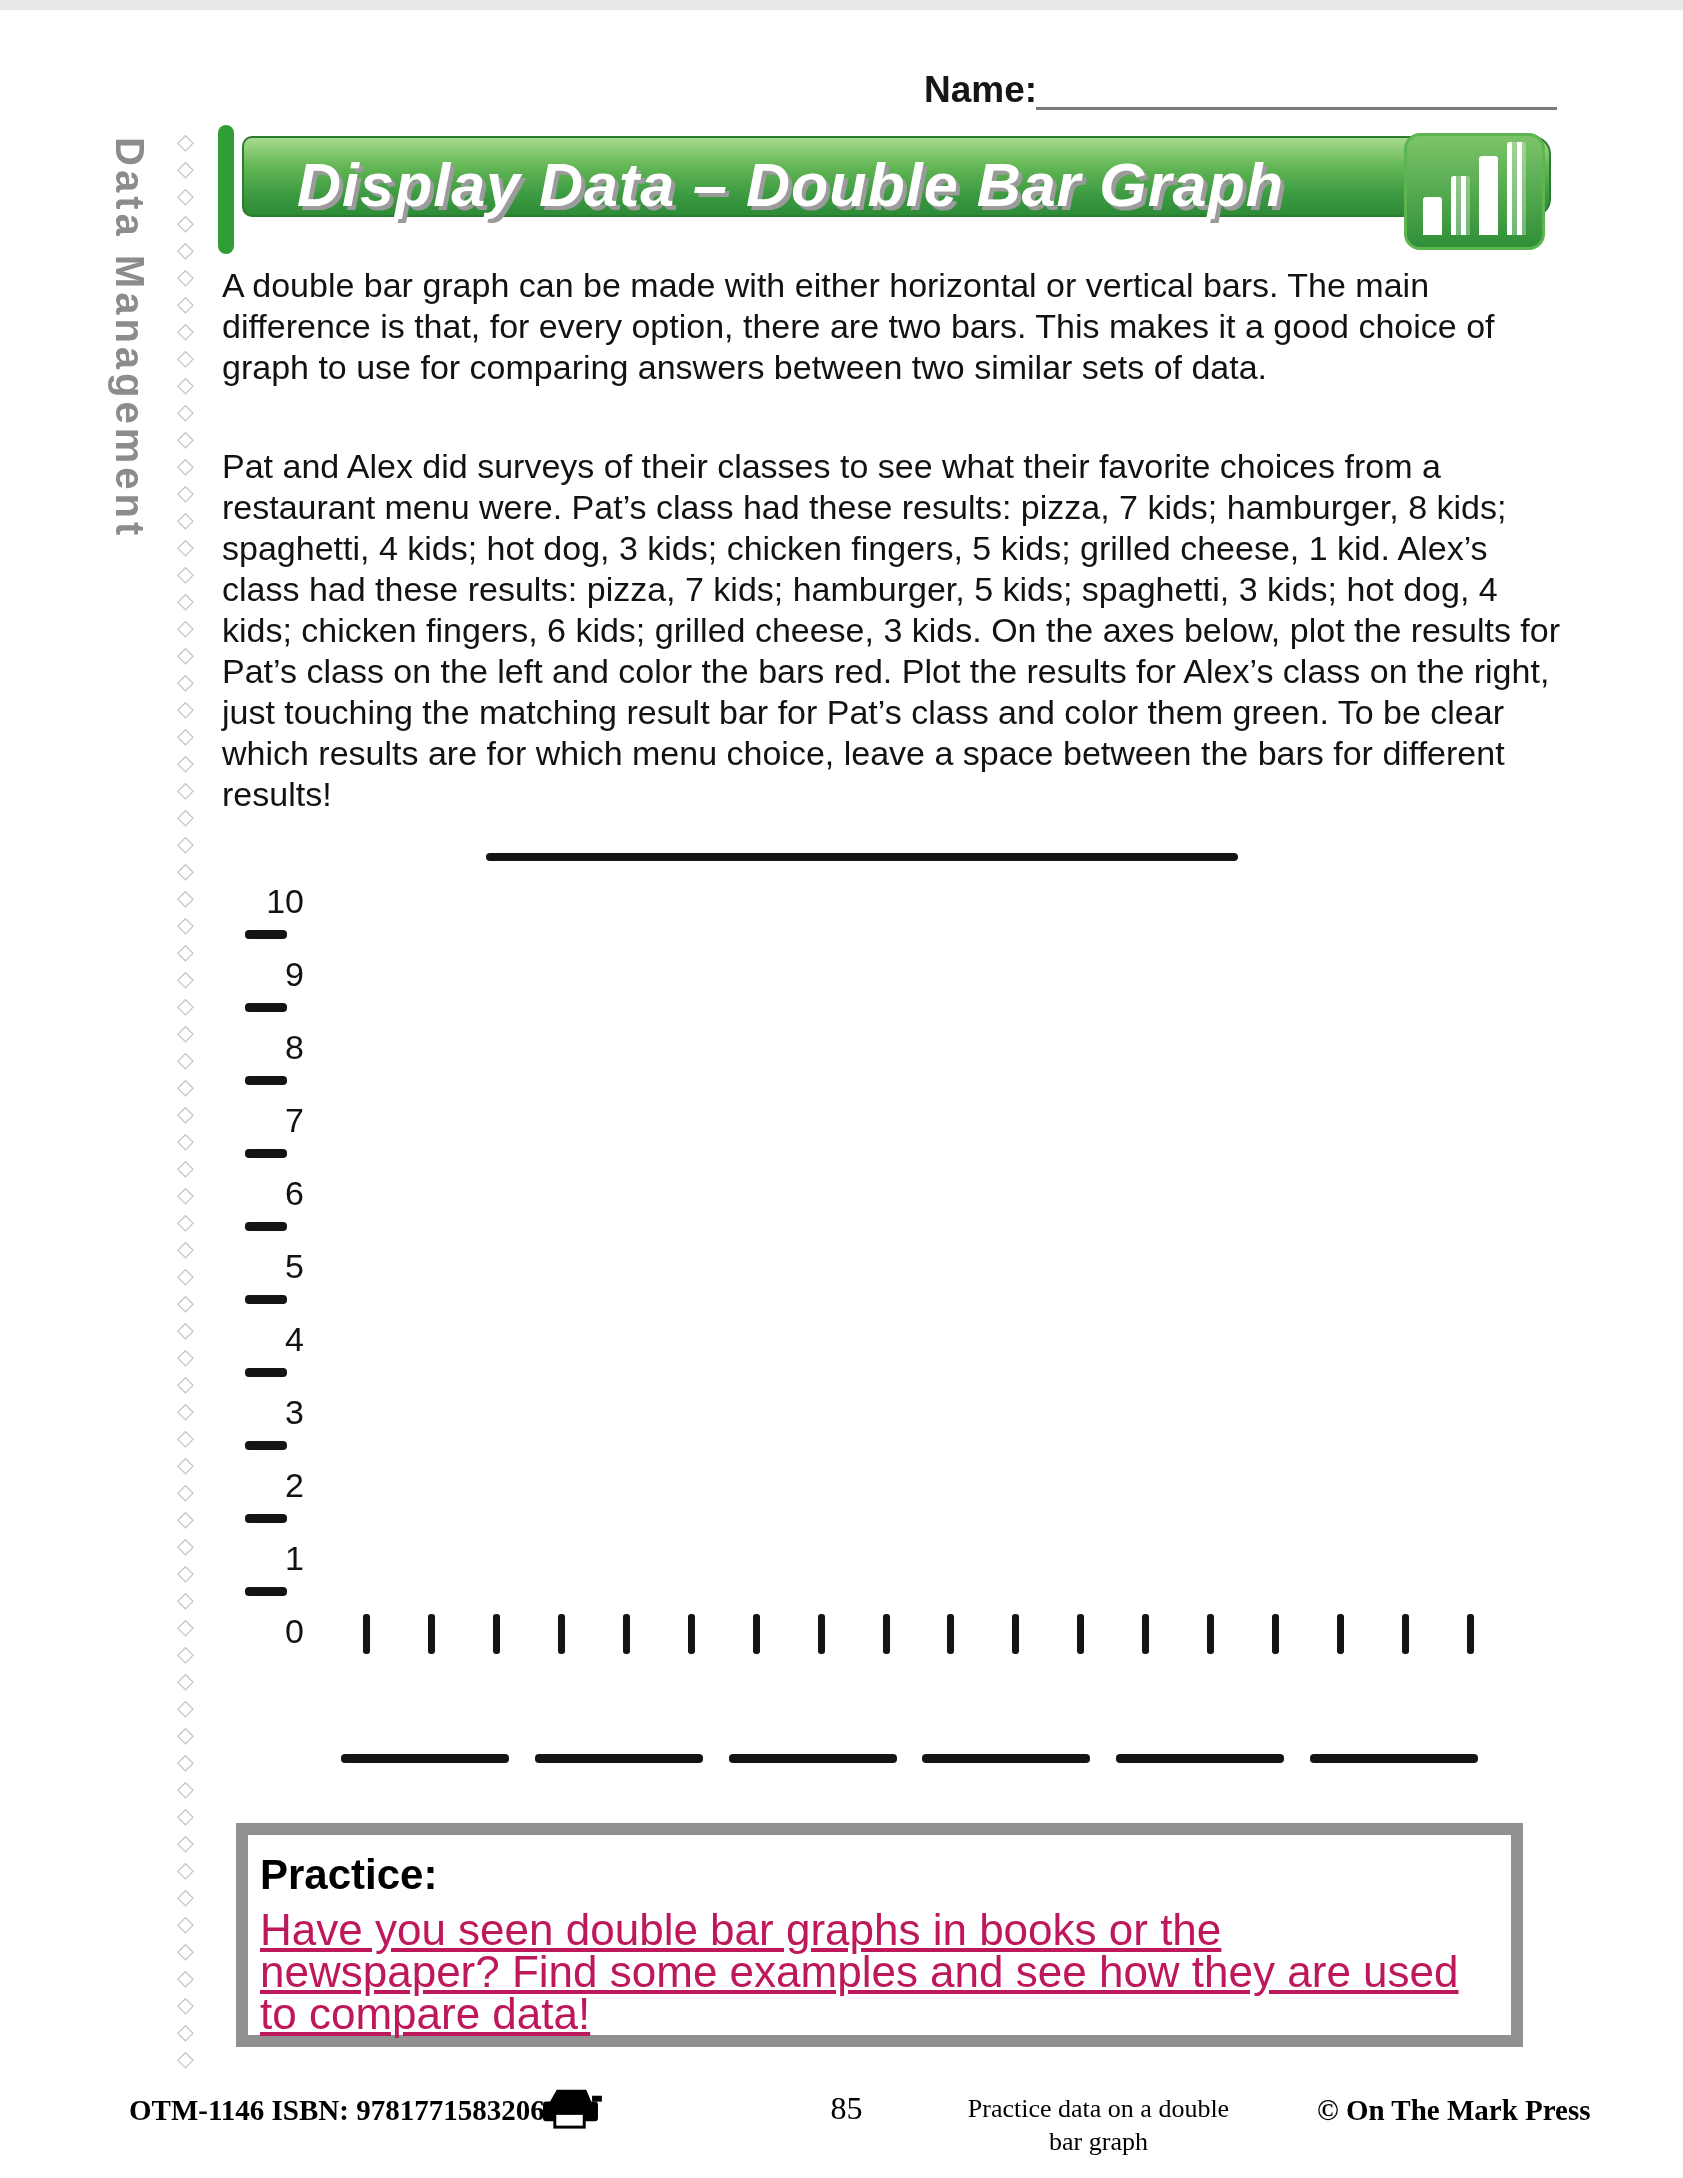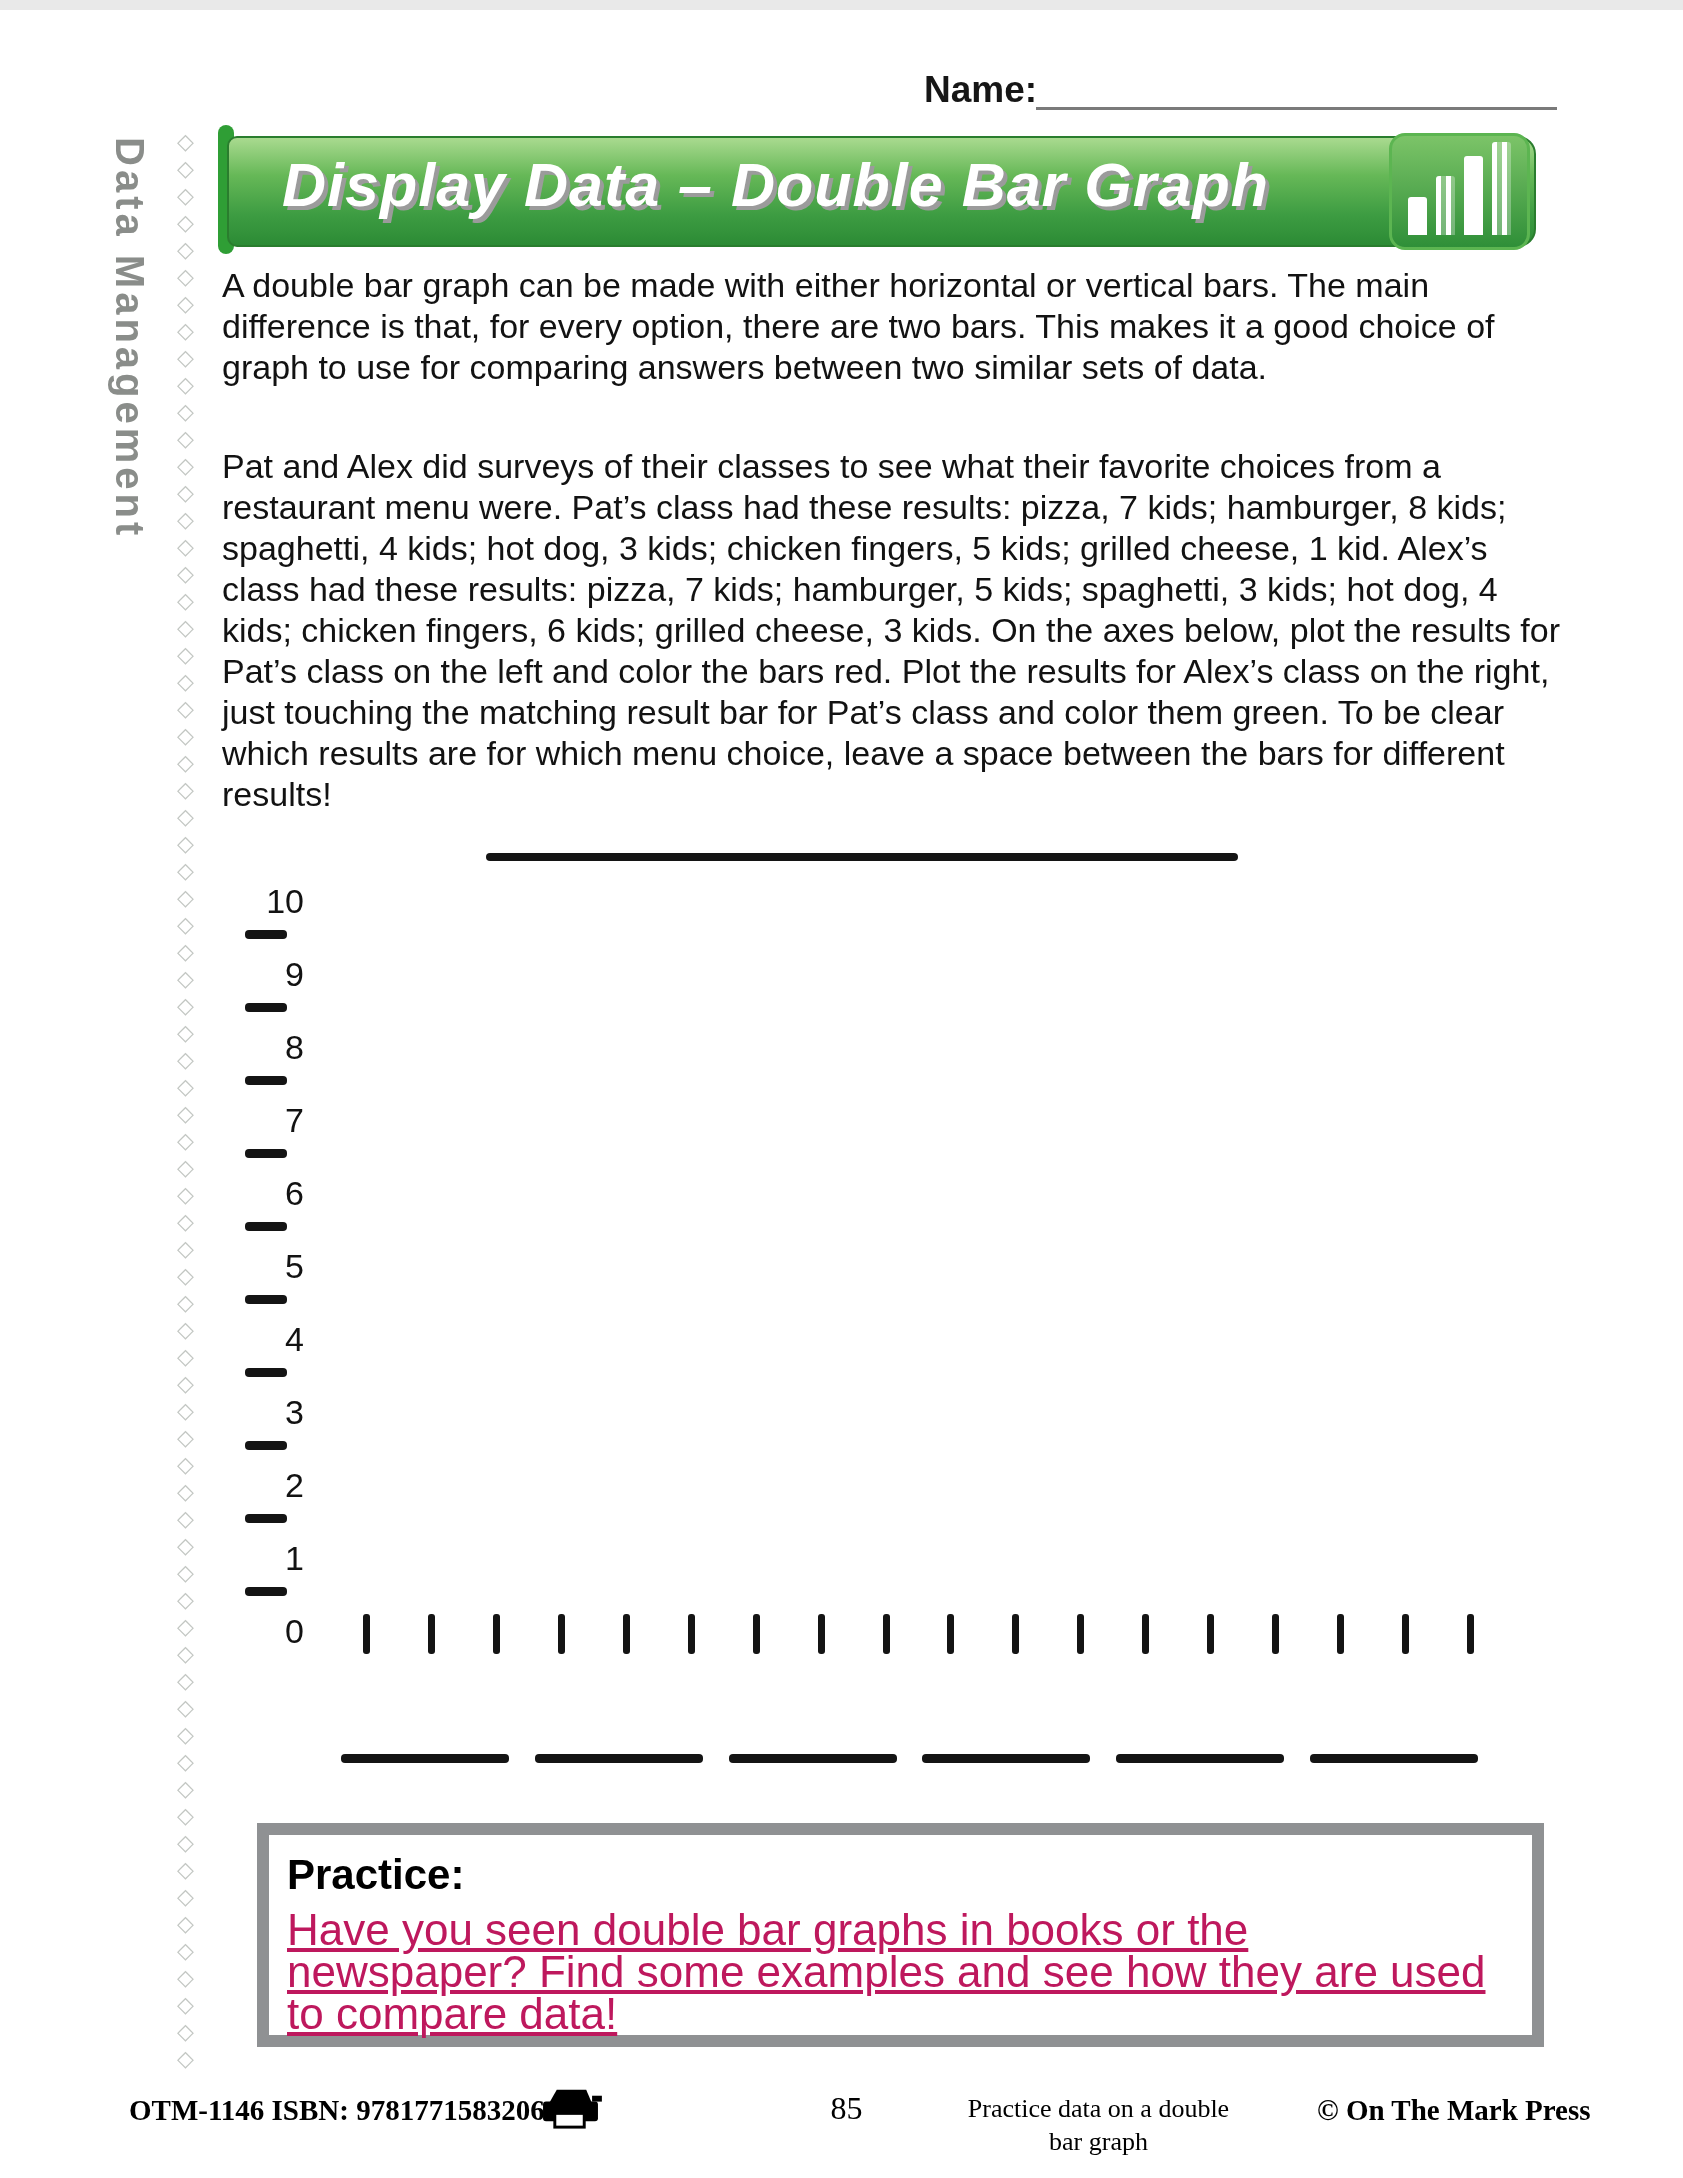--- a/index.html
+++ b/index.html
@@ -10,21 +10,21 @@
   
   .name-label { position:absolute; left:924px; top:59px; font-size:37px; font-weight:bold; color:#161616; }
   .name-line  { position:absolute; left:1036px; top:97px; width:521px; height:0; border-bottom:3px solid #7a7a7a; }
 
   
   .side-text { position:absolute; left:107px; top:127px; writing-mode:vertical-rl; font-size:40px; font-weight:bold; letter-spacing:4px; color:#8a8d8a; }
   .chain { position:absolute; left:172px; top:119px; height:1948px; writing-mode:vertical-rl; font-size:22px; letter-spacing:2px; color:#c3c7c3; overflow:hidden; user-select:none; }
 
   
   .banner-accent { position:absolute; left:218px; top:115px; width:16px; height:129px; background:#2f9e35; border-radius:8px; }
-  .banner { position:absolute; left:227px; top:126px; width:1309px; height:111px;
+  .banner { position:absolute; left:242px; top:126px; width:1309px; height:81px;
             background:linear-gradient(180deg,#a9da8f 0%, #66b857 35%, #3d9c42 72%, #2c8b35 100%);
             border:2px solid #2a7d2e; border-radius:10px 18px 18px 10px; }
   .banner-title { position:absolute; left:53px; top:12px; font-size:61px; font-weight:bold; font-style:italic; color:#ffffff;
                   text-shadow:4px 4px 0 #9b9b9b; letter-spacing:1px; white-space:nowrap; }
   .banner-icon { position:absolute; right:4px; top:-5px; width:141px; height:117px;
                  background:linear-gradient(180deg,#7cc468,#2f8f38); border:3px solid #5cb551; border-radius:16px;
                  display:flex; align-items:flex-end; justify-content:center; gap:9px; padding:12px 14px; }
   .bar { width:19px; border-radius:3px 3px 0 0; }
   .bar.b1 { height:38px;  background:#ffffff; }
   .bar.b2 { height:59px;  background:repeating-linear-gradient(90deg,#ffffff 0 5px, rgba(255,255,255,0.30) 5px 10px); }
@@ -42,22 +42,22 @@
   .y-row { display:flex; align-items:center; justify-content:flex-end; gap:9px; height:73px; width:129px;flex-direction:column; }
   .y-num { font-size:34px; color:#121212; width:77px; text-align:right; }
   .y-tick { width:42px; height:9px; background:#141414; border-radius:4px; }
   .hidden { visibility:hidden; }
   .x-ticks { position:absolute; left:363px; top:1604px; width:1111px; display:flex; justify-content:space-between; }
   .x-tick { width:7px; height:40px; background:#141414; border-radius:3px; }
   .cat-blanks { position:absolute; left:341px; top:1744px; width:1137px; display:flex; justify-content:space-between; }
   .cat-blank { width:168px; height:9px; background:#141414; border-radius:4px; }
 
   
-  .practice-box { position:absolute; left:257px; top:1813px; width:1287px; height:224px; background:#ffffff;
-                  border:12px solid #8f9193; padding:16px 18px; }
+  .practice-box { position:absolute; left:236px; top:1813px; width:1287px; height:224px; background:#ffffff;
+                  border:12px solid #8f9193; padding:16px 12px; }
   .practice-title { font-size:42px; font-weight:bold; color:#000000; }
   .practice-text { margin-top:10px; font-size:44px; line-height:42px; color:#be185d; width:1203px;text-decoration:underline; }
 
   
   .footer { position:absolute; left:0; top:2064px; width:1683px; height:99px; font-family:"Liberation Serif", serif; color:#000; }
   .footer-left  { position:absolute; left:129px; top:20px; font-size:29px; font-weight:bold; }
   .printer-icon { position:absolute; left:535px; top:8px; }
   .page-number  { position:absolute; left:812px; top:16px; width:69px; text-align:center; font-size:32px; }
   .footer-desc  { position:absolute; left:950px; top:18px; width:297px; font-size:26px; line-height:33px; text-align:center; white-space:pre-line; }
   .footer-right { position:absolute; left:1317px; top:20px; font-size:29px; font-weight:bold; }

